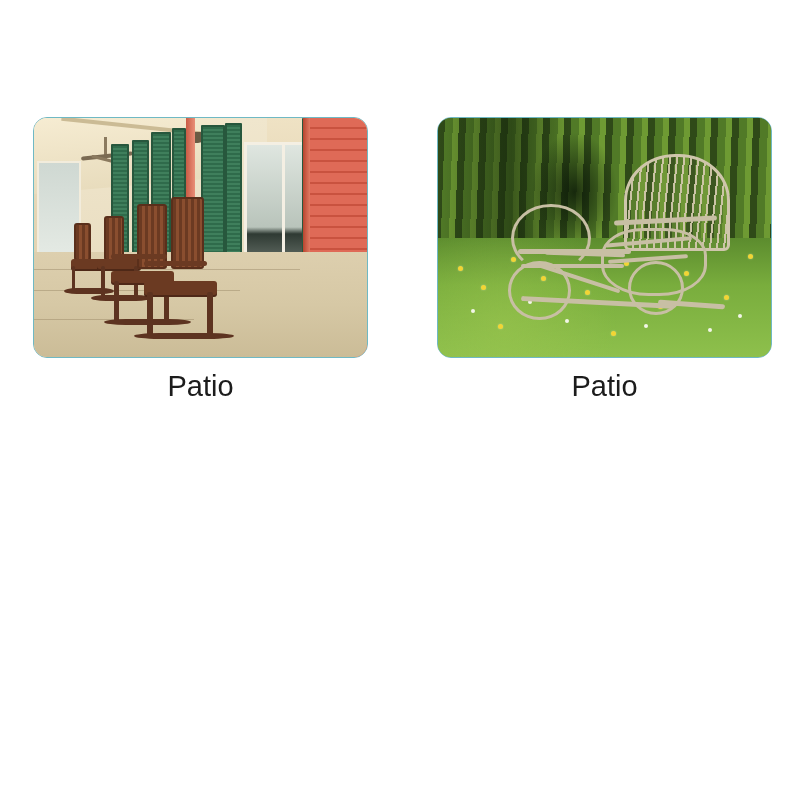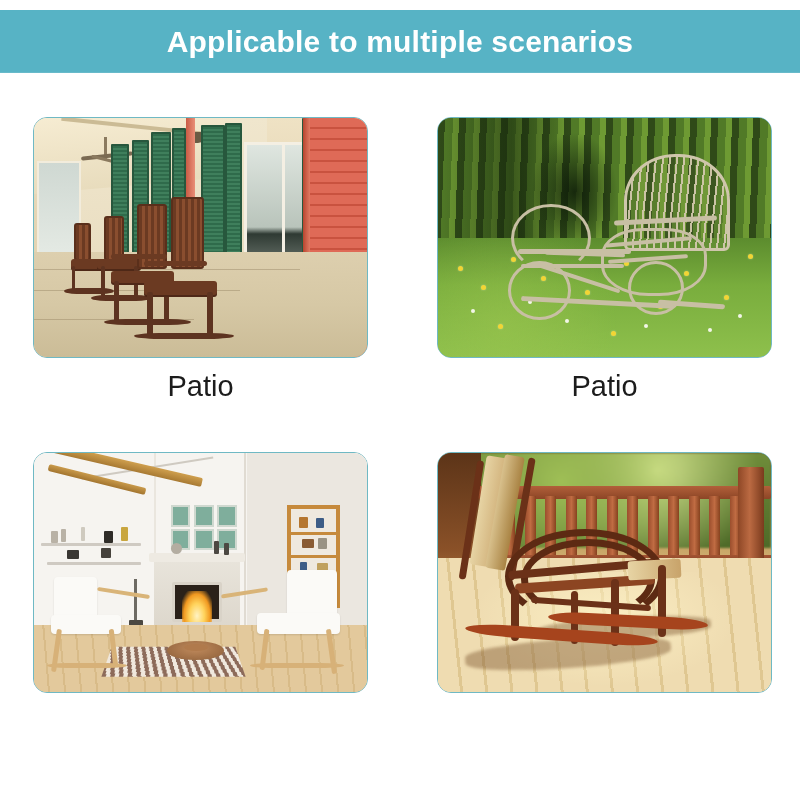--- a/index.html
+++ b/index.html
@@ -44,21 +44,21 @@
   }
 
   
   .grid {
     position: absolute;
     left: 0;
     top: 100px;
     width: 800px;
     height: 680px;
     display: grid;
-    grid-template-columns: 1fr 1fr;
+    grid-template-columns: 1fr 1fr 1fr 1fr;
     grid-template-rows: 1fr 1fr;
     column-gap: 69px;
     row-gap: 6px;
     padding: 17px 34px 0 33px;
     box-sizing: border-box;
   }
   .cell {
     display: flex;
     flex-direction: column;
     align-items: center;
@@ -334,23 +334,20 @@
   .bal .lwall {
     position:absolute; left:0; top:0; width:13%; height:68%;
     background: linear-gradient(180deg,#5c3418,#8a5128 60%,#c08b4c);
   }
 </style>
 </head>
 <body>
 
 <div class="page">
 
-  <div class="banner">
-    <div class="banner-title">Applicable to multiple scenarios</div>
-  </div>
 
   <div class="grid">
 
     <div class="cell">
       <div class="photo">
         <div class="scene patio">
           <div class="wall"></div>
           <div class="ceiling"></div>
           <div class="ceil-beam"></div>
           <div class="fan-rod"></div>

